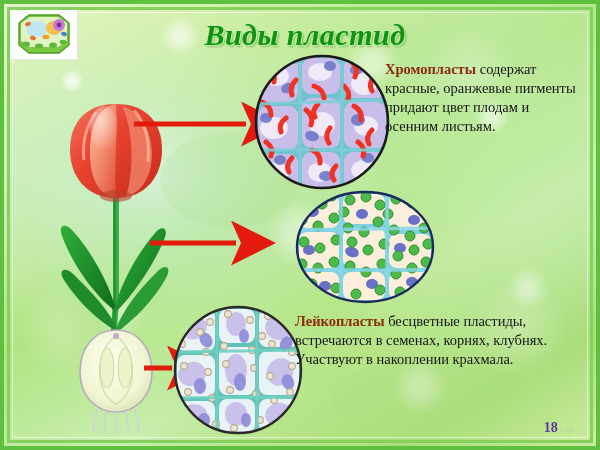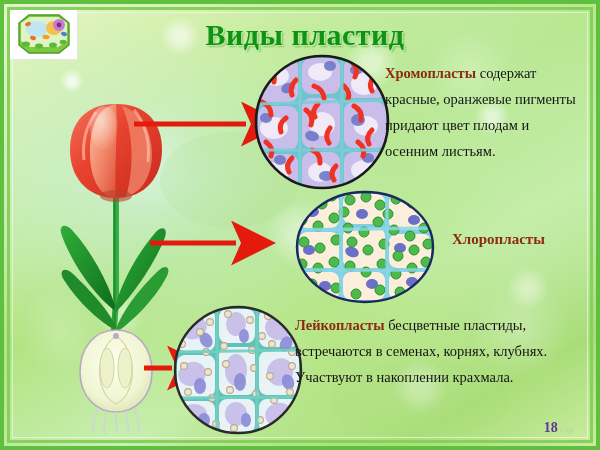--- a/index.html
+++ b/index.html
@@ -30,30 +30,31 @@
   .frame-inner{position:absolute;inset:7px;border:3px solid #86d15e;box-sizing:border-box;pointer-events:none;z-index:40;}
   .frame-hair{position:absolute;inset:12px;border:1px solid rgba(255,255,255,.55);box-sizing:border-box;pointer-events:none;z-index:40;}
 
   
   .title{
     position:absolute;left:160px;top:18px;width:290px;
     font-size:30px;font-weight:bold;color:#0f9312;
     text-align:center;letter-spacing:.5px;
     text-shadow:1px 1px 0 #b7f09a, 2px 2px 2px rgba(0,80,0,.30);
     z-index:22;
+    font-style:italic;
   }
 
   
   .thumb{
     position:absolute;left:8px;top:6px;width:68px;height:52px;
     background:#ffffff;border:1px solid #dfe8df;z-index:25;overflow:hidden;
   }
 
   
-  .txt{position:absolute;z-index:24;color:#151515;font-size:14.5px;line-height:26px;}
+  .txt{position:absolute;z-index:24;color:#151515;font-size:14.5px;line-height:19px;}
   .txt .hl{color:#8d2a10;font-weight:bold;}
   #block-chromo{left:385px;top:60px;width:200px;}
   #block-chloro{left:452px;top:226px;width:140px;font-size:15px;}
   #block-leuco{left:295px;top:312px;width:285px;}
 
   
   .pagenum{
     position:absolute;right:26px;bottom:14px;z-index:26;
     font-size:14px;font-weight:bold;color:#5c3a93;
   }
@@ -429,23 +430,20 @@
       <ellipse cx="54" cy="35" rx="3.4" ry="2.2" fill="#5cb83a"></ellipse>
     </svg>
   </div>
 
   <div class="title">Виды пластид</div>
 
   <div class="txt" id="block-chromo">
     <span class="hl">Хромопласты</span><span> содержат красные, оранжевые пигменты придают цвет плодам и осенним листьям.</span>
   </div>
 
-  <div class="txt" id="block-chloro">
-    <span class="hl">Хлоропласты</span>
-  </div>
 
   <div class="txt" id="block-leuco">
     <span class="hl">Лейкопласты</span><span> бесцветные пластиды, встречаются в семенах, корнях, клубнях. Участвуют в  накоплении крахмала.</span>
   </div>
 
   <div class="pagenum">
     <span>18</span><span class="unit">стр</span>
   </div>
 
   <div class="frame-outer"></div>

